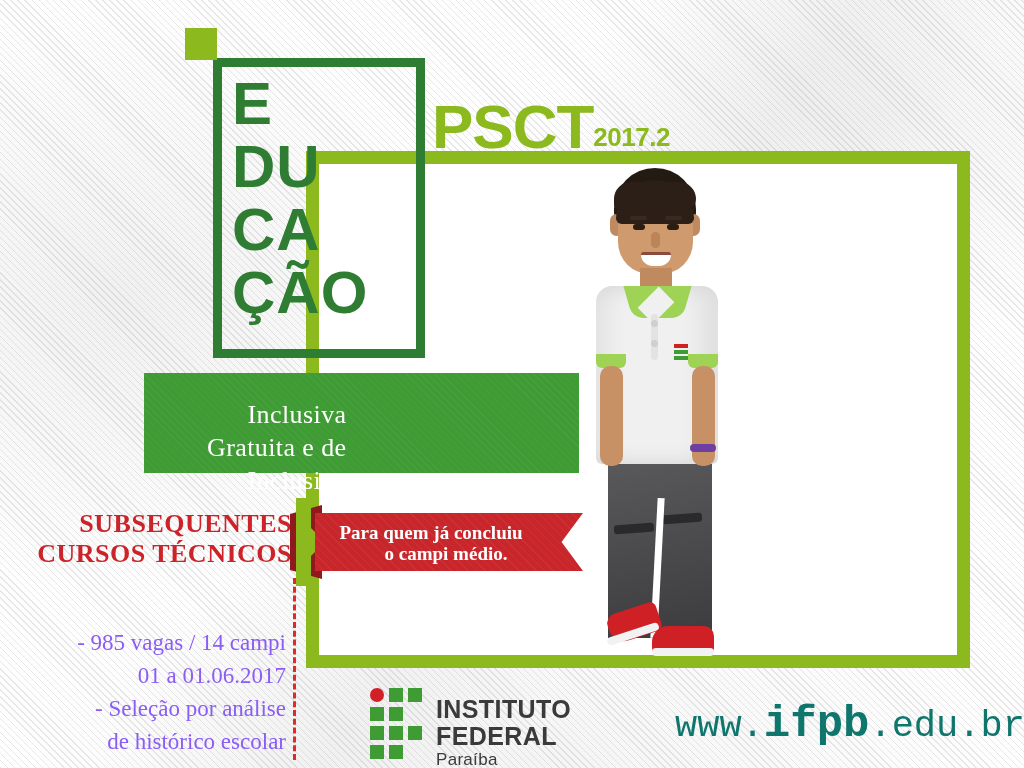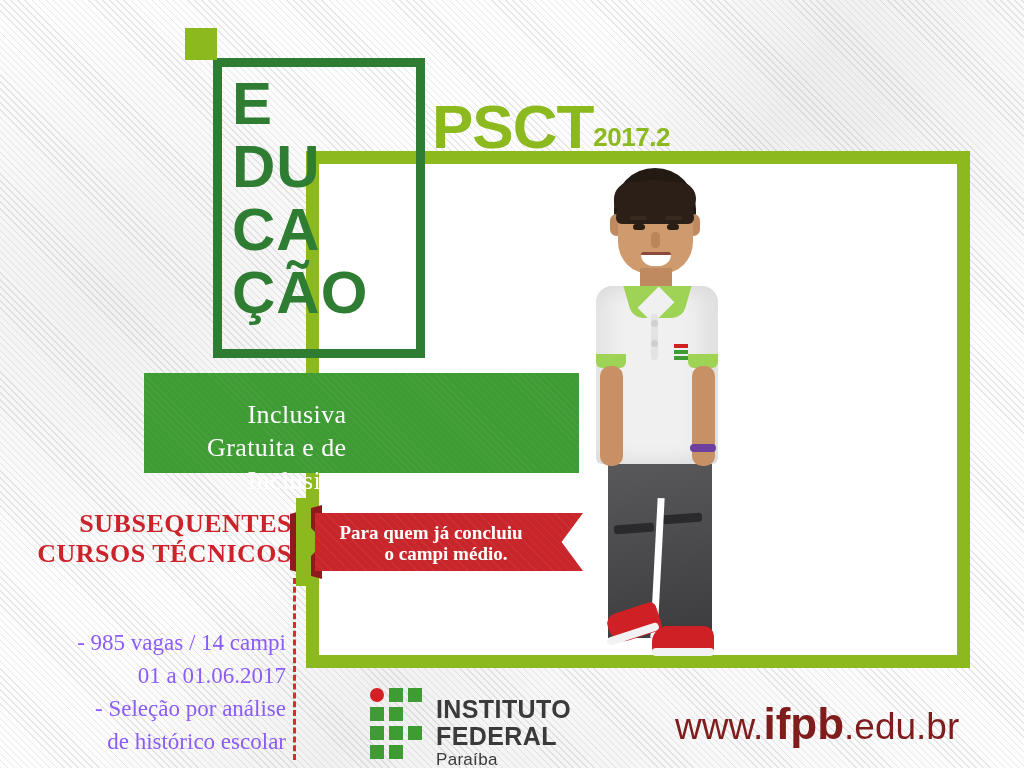--- a/index.html
+++ b/index.html
@@ -327,22 +327,22 @@
     line-height: 20px;
     color: #3a3a3a;
     letter-spacing: 0.3px;
   }
 
   
   .website {
     position: absolute;
     left: 675px;
     top: 704px;
-    color: #7f1d1d;
-    font-family: Liberation Sans, sans-serif;
+    color: #0f766e;
+    font-family: Liberation Mono, monospace;
     font-size: 37px;
     line-height: 40px;
     white-space: nowrap;
   }
   .website .b { font-weight: bold; font-size: 44px; }
 </style>
 </head>
 <body>
 
 <div id="poster">

